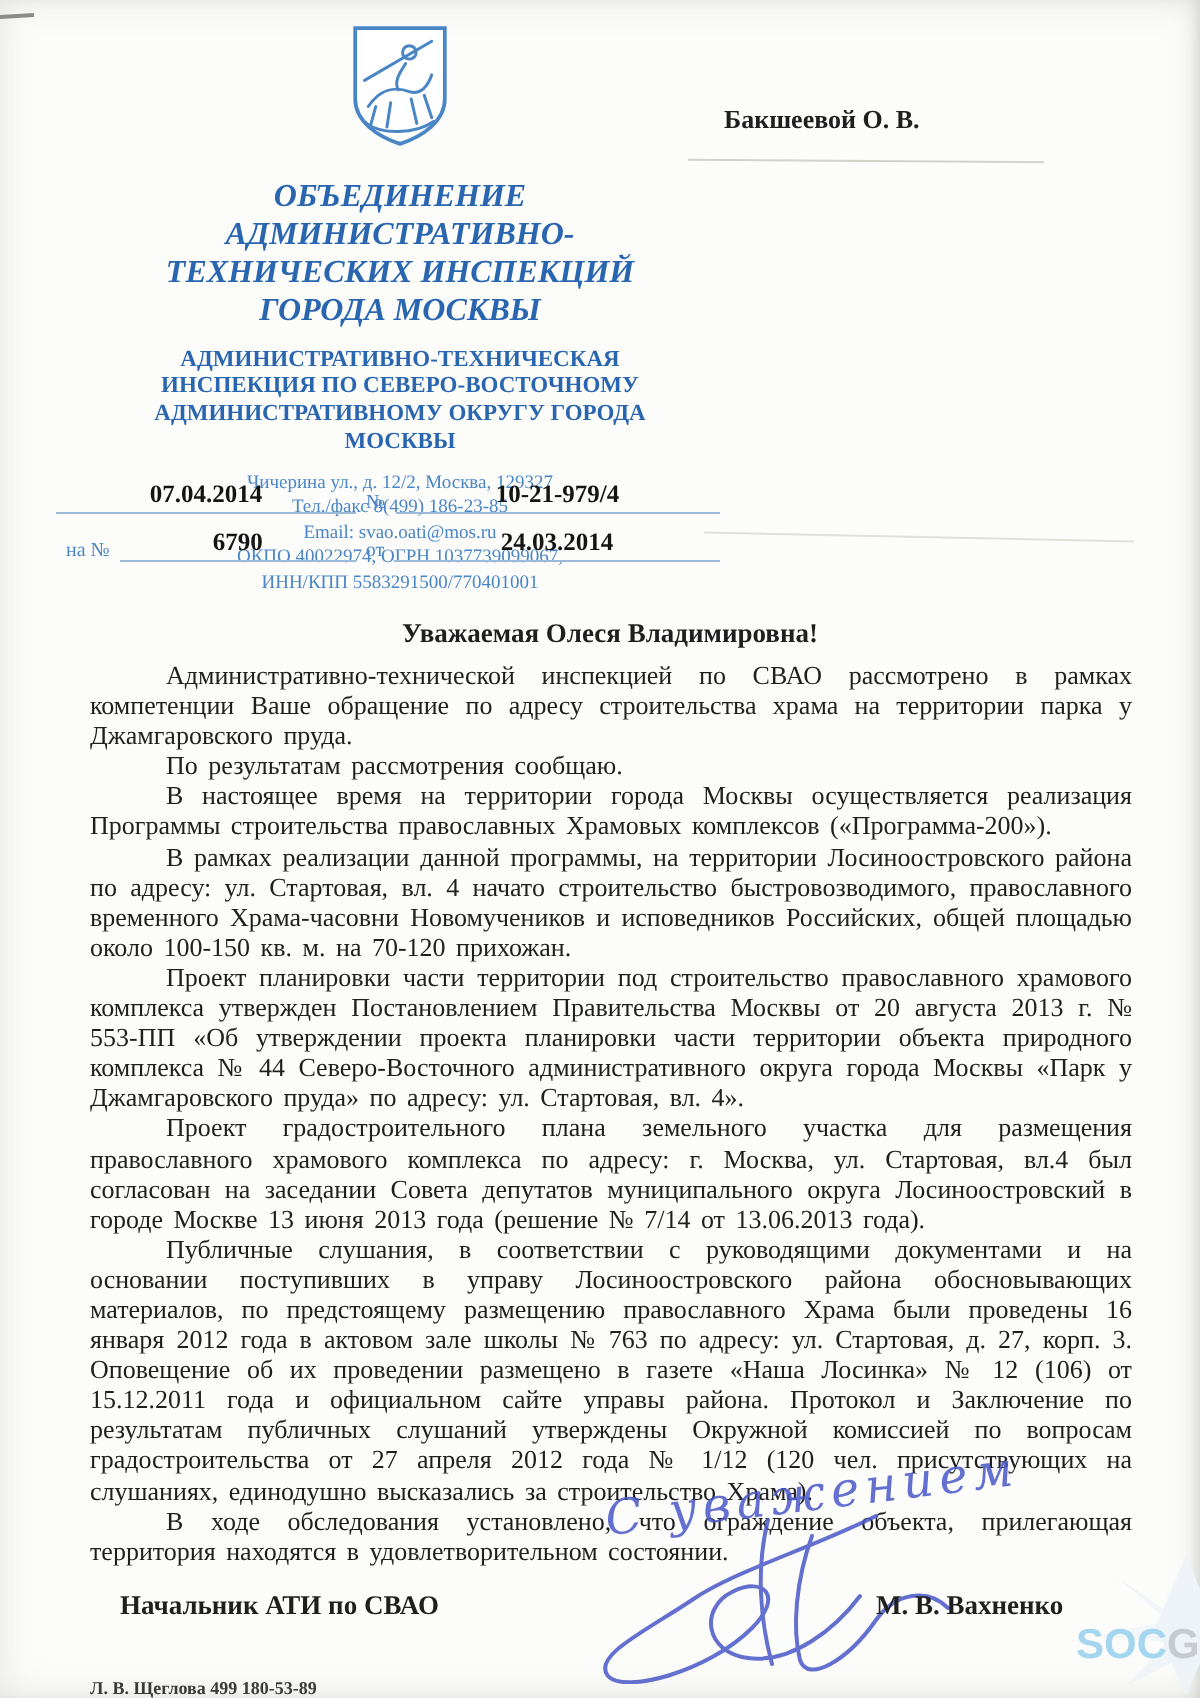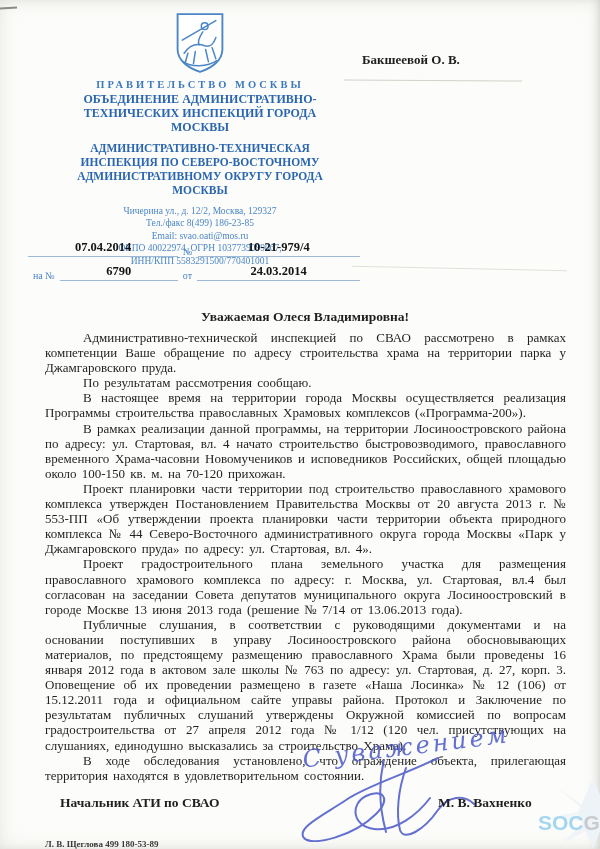--- a/index.html
+++ b/index.html
@@ -11,21 +11,21 @@
   }
   
   .artifact-dash{position:absolute;left:0;top:7px;width:17px;height:2px;background:#8a8a86;transform:rotate(-3deg);}
   .addressee-underline{position:absolute;left:344px;top:80px;width:178px;height:1px;background:#d2d2ca;transform:rotate(.4deg);}
   .ref-streak{position:absolute;left:352px;top:268px;width:215px;height:1px;background:#e0e0da;transform:rotate(1.2deg);}
 
   
   .letterhead{position:absolute;left:55px;top:12px;width:290px;text-align:center;}
   .coat{width:56px;height:62px;display:block;margin:0 auto;}
   .gov{margin-top:5px;font-size:10.5px;font-weight:bold;letter-spacing:3px;color:#3d79be;}
-  .orgname{margin-top:2px;font-size:12px;font-weight:bold;color:#2a66b0;line-height:1.18;}
+  .orgname{margin-top:16px;font-size:16px;font-weight:bold;color:#2a66b0;line-height:1.18;font-style:italic;}
   .division{margin-top:8px;font-size:11.5px;font-weight:bold;color:#2a66b0;line-height:1.2;}
   .addr{margin-top:7px;font-size:9.5px;color:#4a86c6;line-height:1.32;}
   .addr div{white-space:nowrap;}
 
   
   .refblock{position:absolute;left:28px;top:240px;width:332px;font-size:12.5px;}
   .refrow{display:flex;align-items:flex-end;}
   .refrow + .refrow{margin-top:7px;}
   .refcell{border-bottom:1px solid #9db9d8;text-align:center;font-weight:bold;color:#141414;padding-bottom:1px;}
   .reflabel{color:#4a86c6;font-size:10px;padding:0 5px 0 5px;white-space:nowrap;}
@@ -69,21 +69,20 @@
       <path d="M6 2 H54 V40 C54 52 42 60 30 64 C18 60 6 52 6 40 Z" fill="#ffffff" stroke="#4a86c6" stroke-width="2"></path>
       <g fill="none" stroke="#4a86c6" stroke-width="1.6" stroke-linecap="round">
         <path d="M13 44 C19 35 27 33 35 36 C41 38 45 33 47 27"></path>
         <path d="M17 44 L14 55 M25 42 L23 55 M36 40 L39 53 M43 38 L47 50"></path>
         <path d="M33 21 C29 27 27 31 29 35"></path>
         <circle cx="35" cy="15" r="3.6"></circle>
         <path d="M11 30 L47 9"></path>
         <path d="M12 53 C20 59 38 59 48 52"></path>
       </g>
     </svg>
-    <div class="gov">ПРАВИТЕЛЬСТВО МОСКВЫ</div>
     <div class="orgname">ОБЪЕДИНЕНИЕ АДМИНИСТРАТИВНО-ТЕХНИЧЕСКИХ ИНСПЕКЦИЙ ГОРОДА МОСКВЫ</div>
     <div class="division">АДМИНИСТРАТИВНО-ТЕХНИЧЕСКАЯ ИНСПЕКЦИЯ ПО СЕВЕРО-ВОСТОЧНОМУ АДМИНИСТРАТИВНОМУ ОКРУГУ ГОРОДА МОСКВЫ</div>
     <div class="addr">
       <div>Чичерина ул., д. 12/2, Москва, 129327</div>
       <div>Тел./факс 8(499) 186-23-85</div>
       <div>Email: svao.oati@mos.ru</div>
       <div>ОКПО 40022974, ОГРН 1037739099067,</div>
       <div>ИНН/КПП 5583291500/770401001</div>
     </div>
   </div>

